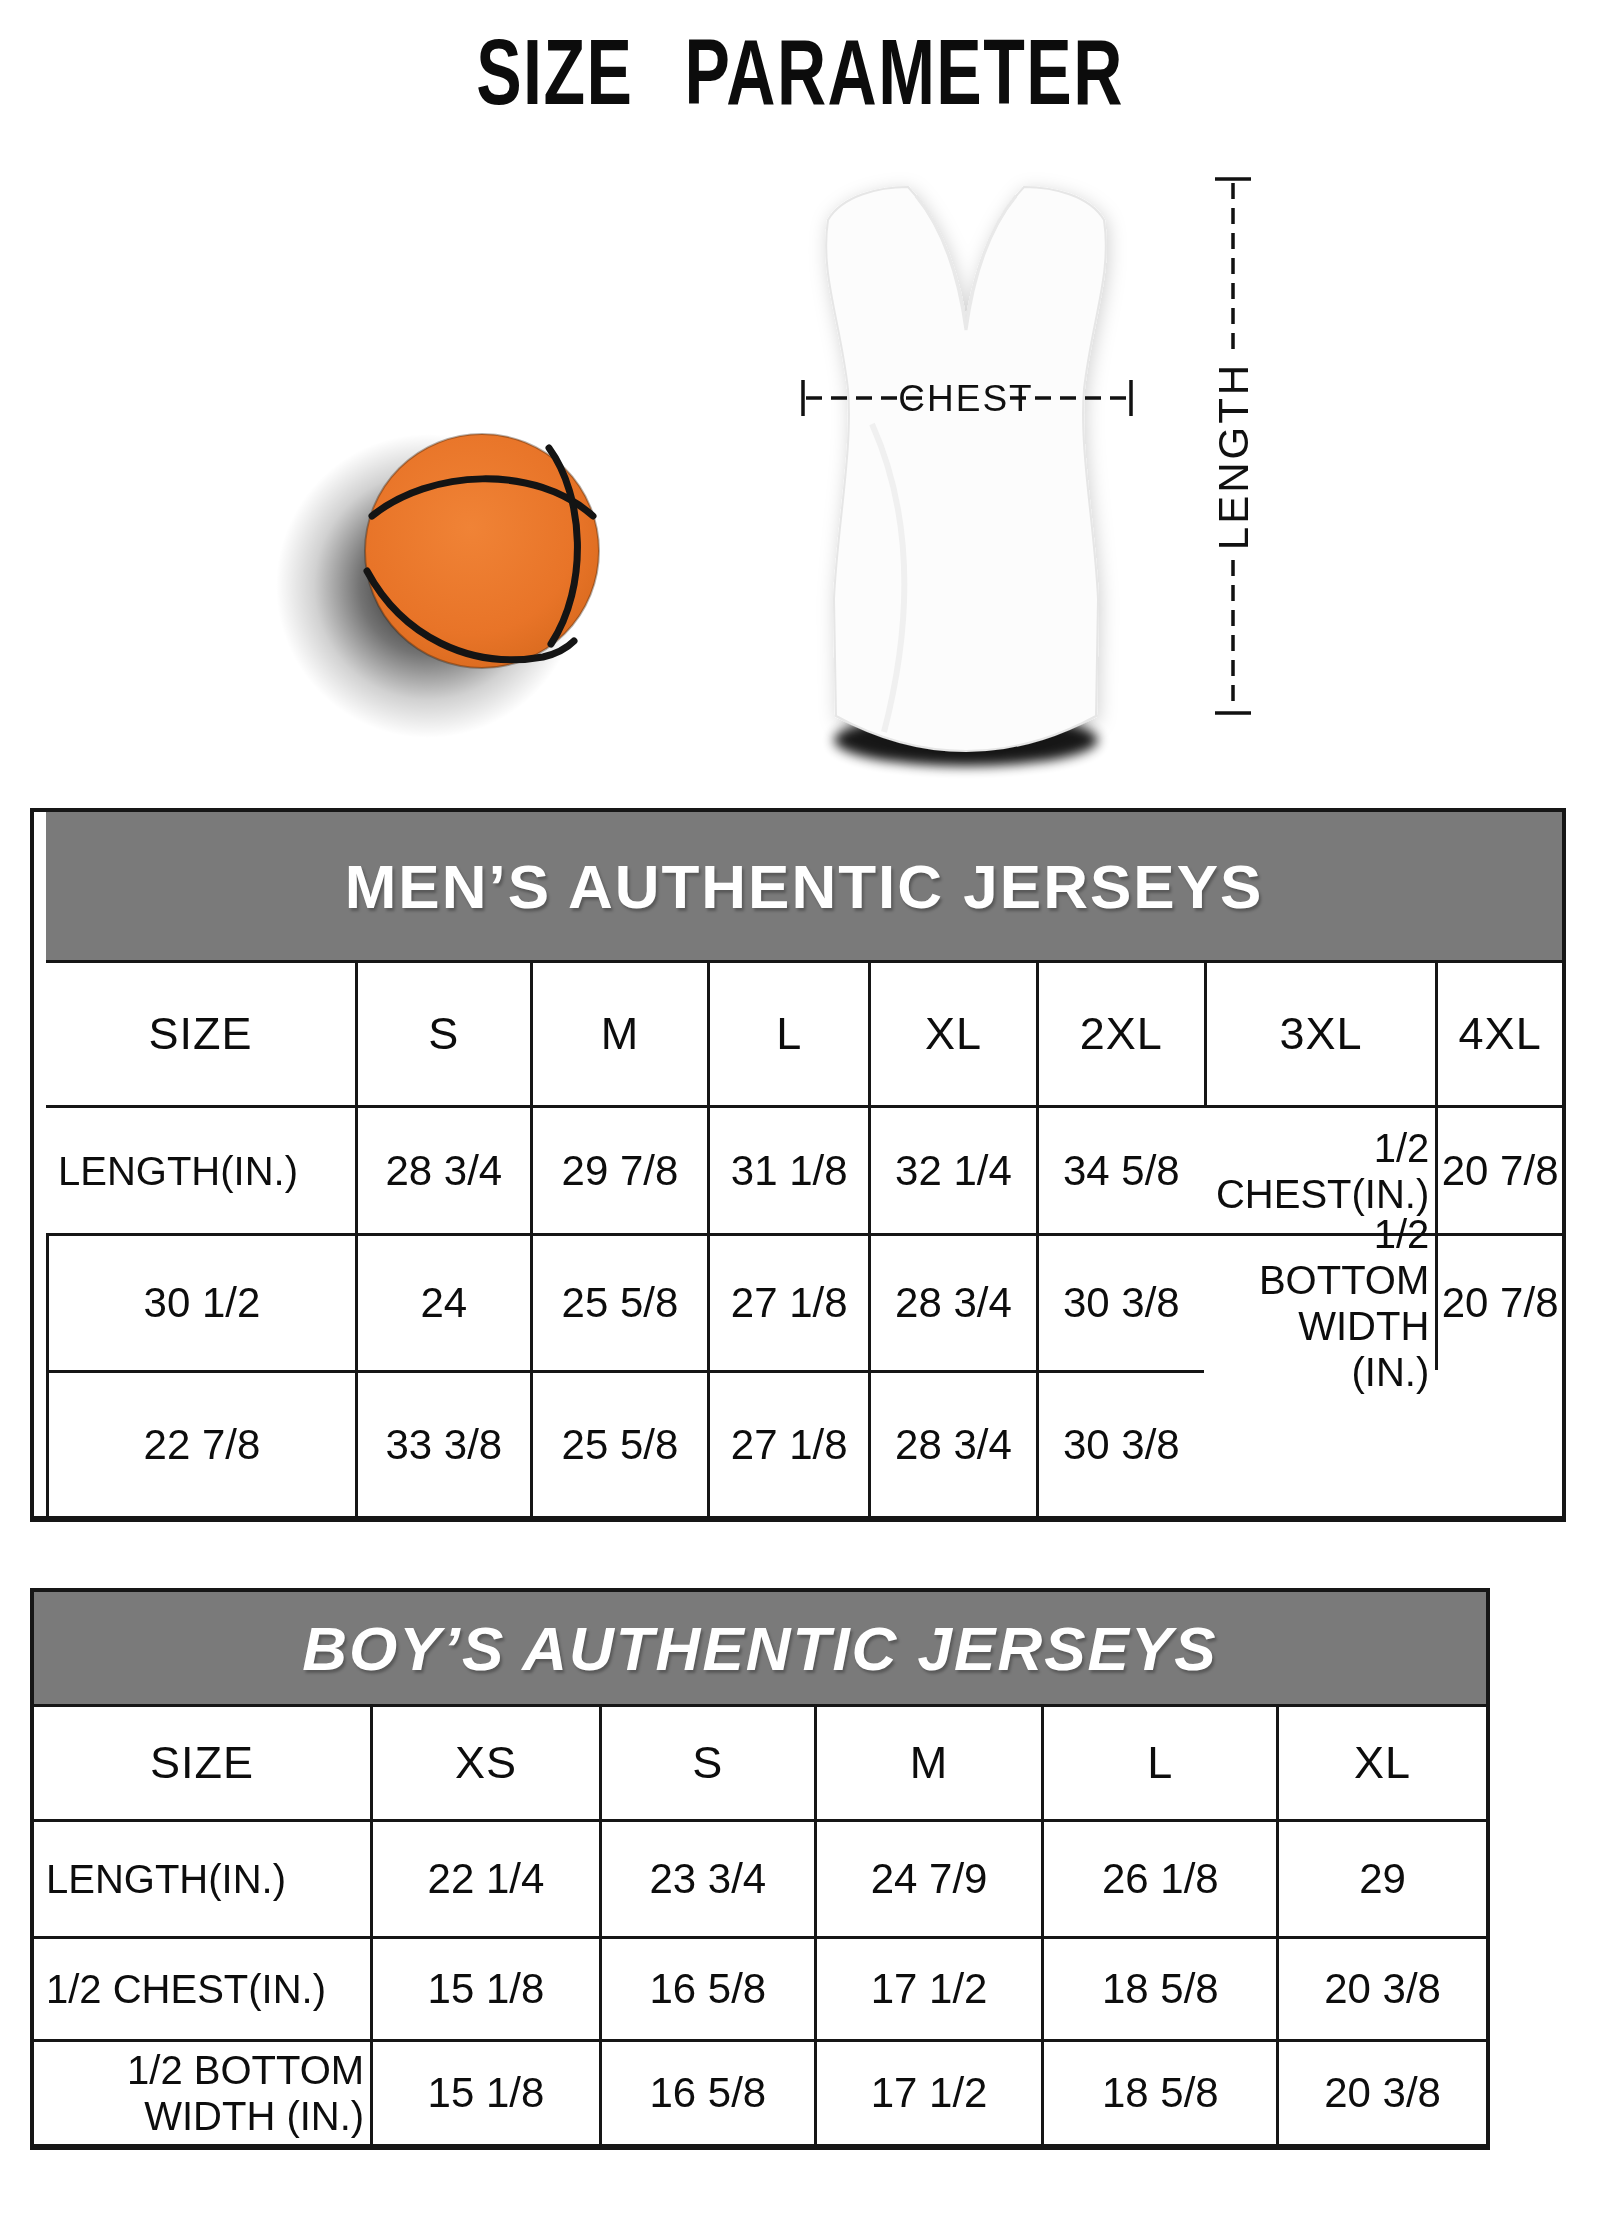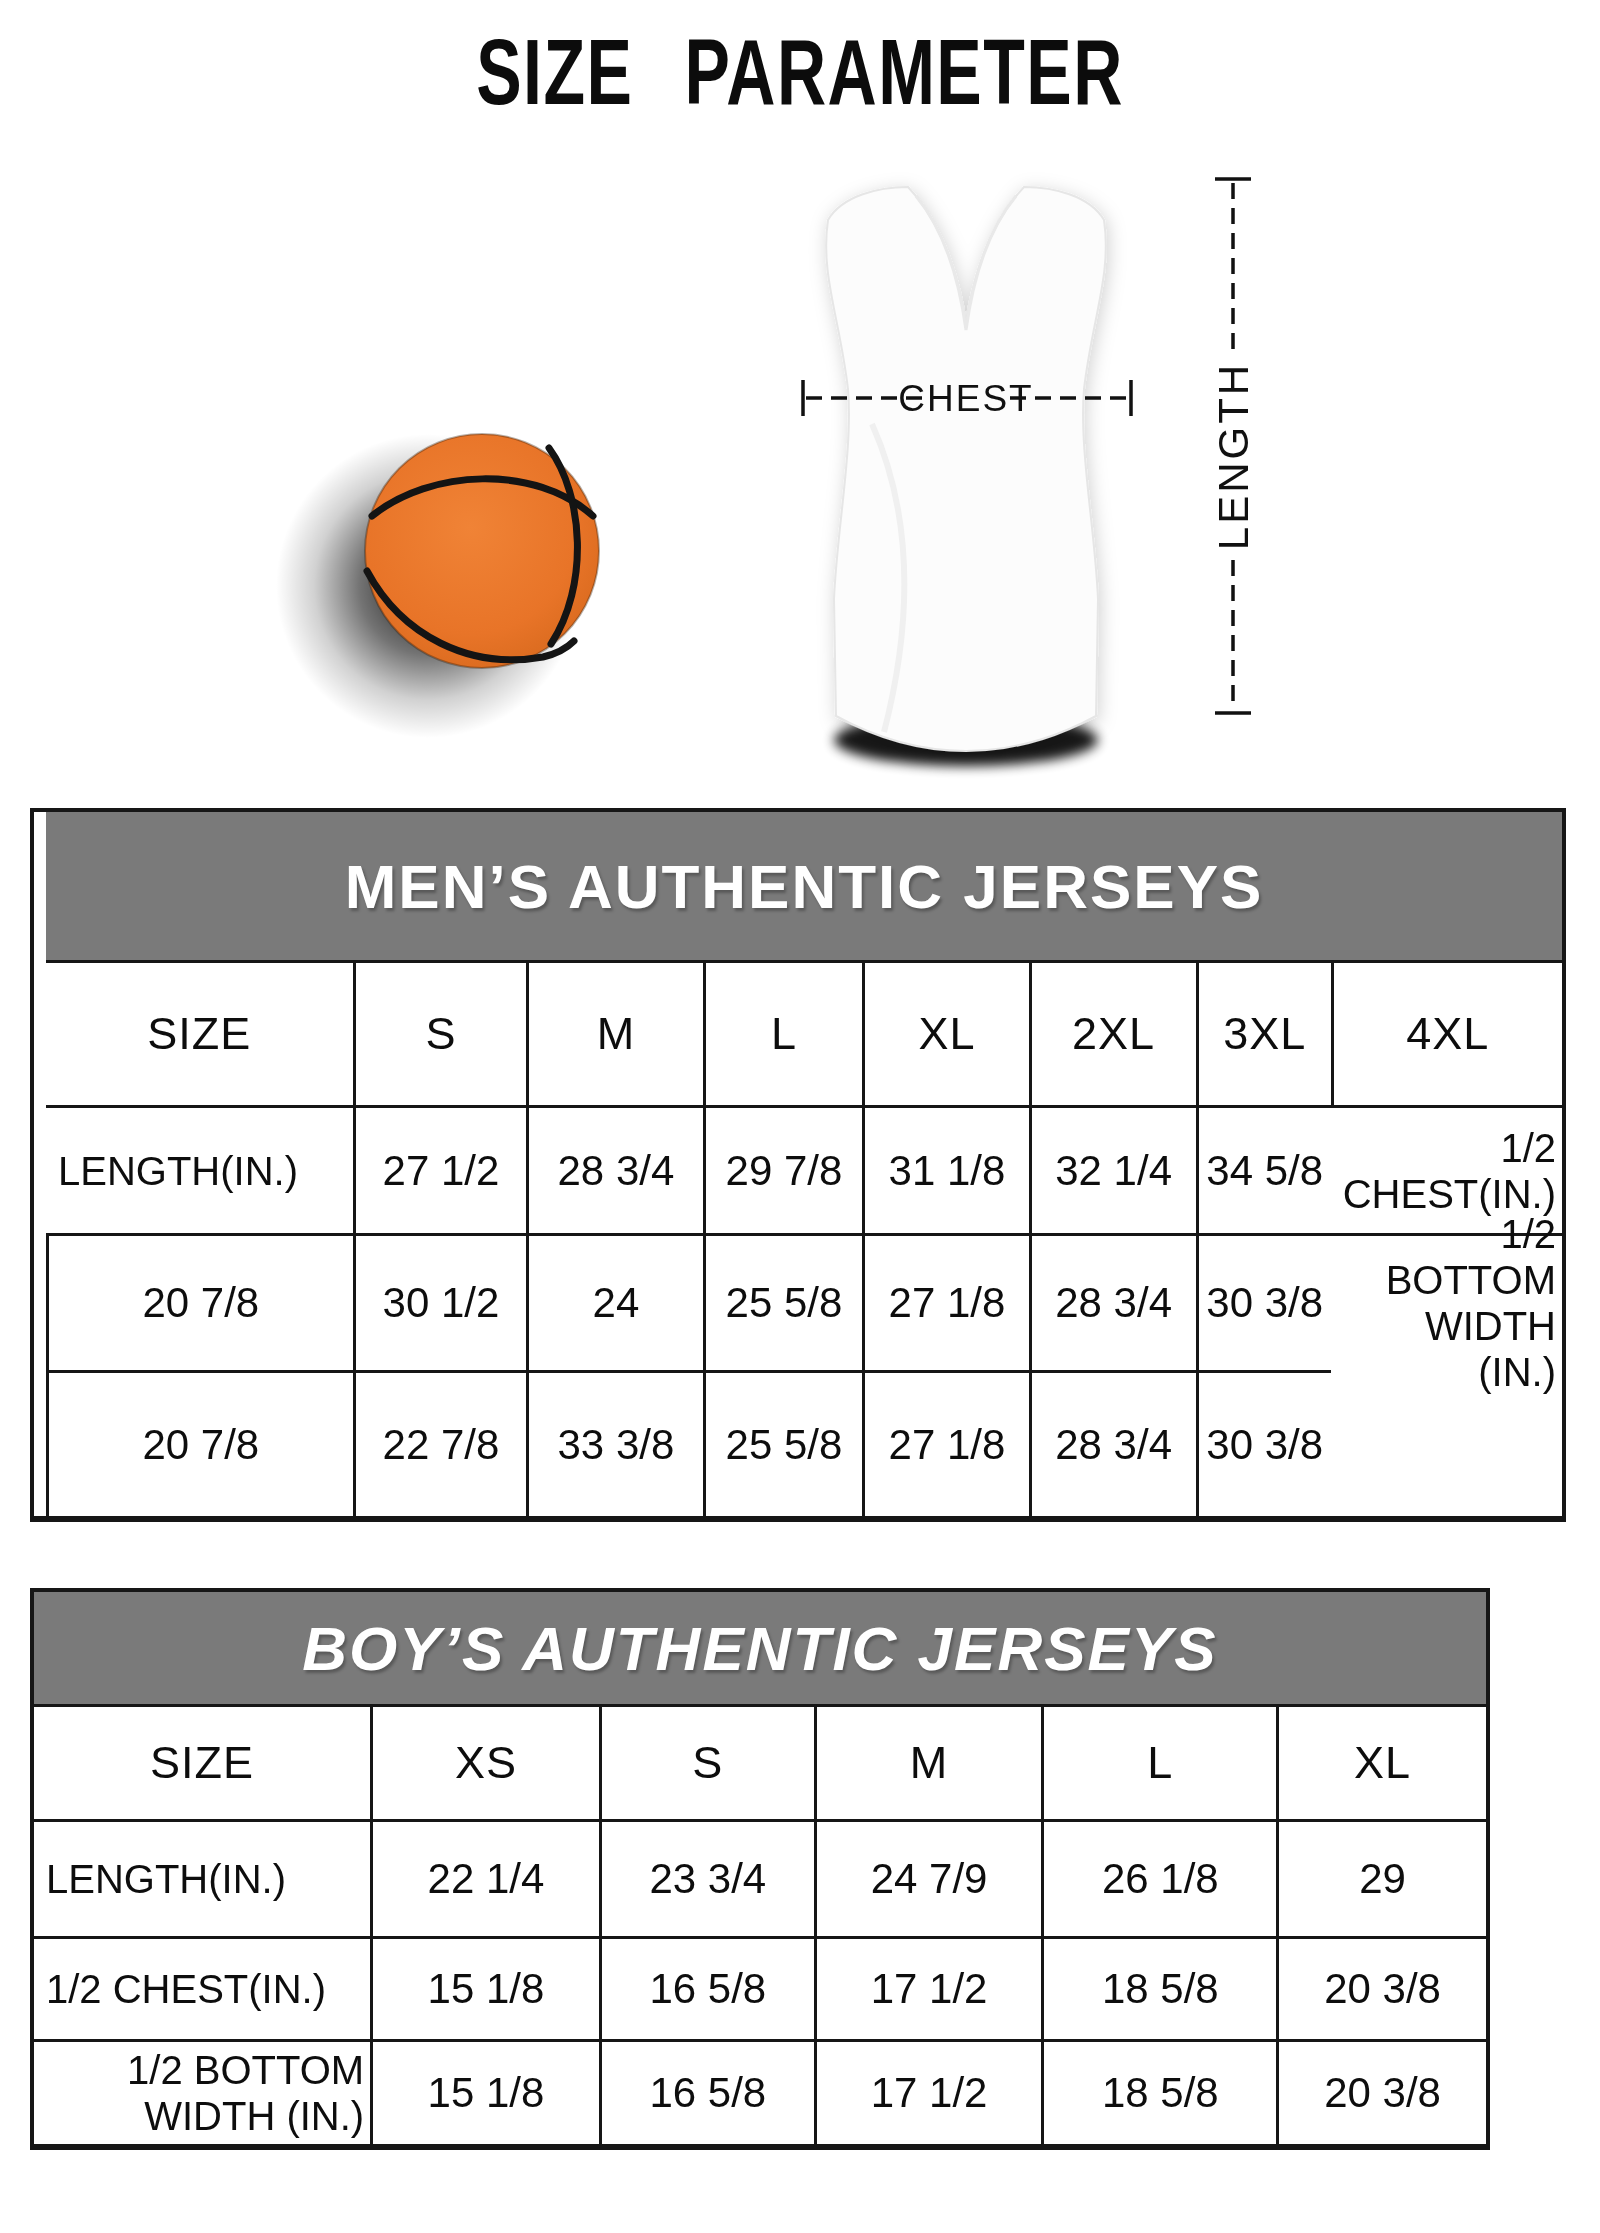--- a/index.html
+++ b/index.html
@@ -156,21 +156,20 @@
     <div class="grid">
         <div class="cell head r0 c0">SIZE</div>
         <div class="cell head r0">S</div>
         <div class="cell head r0">M</div>
         <div class="cell head r0">L</div>
         <div class="cell head r0">XL</div>
         <div class="cell head r0">2XL</div>
         <div class="cell head r0">3XL</div>
         <div class="cell head r0">4XL</div>
         <div class="cell label c0">LENGTH(IN.)</div>
-        <div class="cell val">27 1/2</div>
         <div class="cell val">28 3/4</div>
         <div class="cell val">29 7/8</div>
         <div class="cell val">31 1/8</div>
         <div class="cell val">32 1/4</div>
         <div class="cell val">34 5/8</div>
         <div class="cell label c0">1/2 CHEST(IN.)</div>
         <div class="cell val">20 7/8</div>
         <div class="cell val">30 1/2</div>
         <div class="cell val">24</div>
         <div class="cell val">25 5/8</div>

